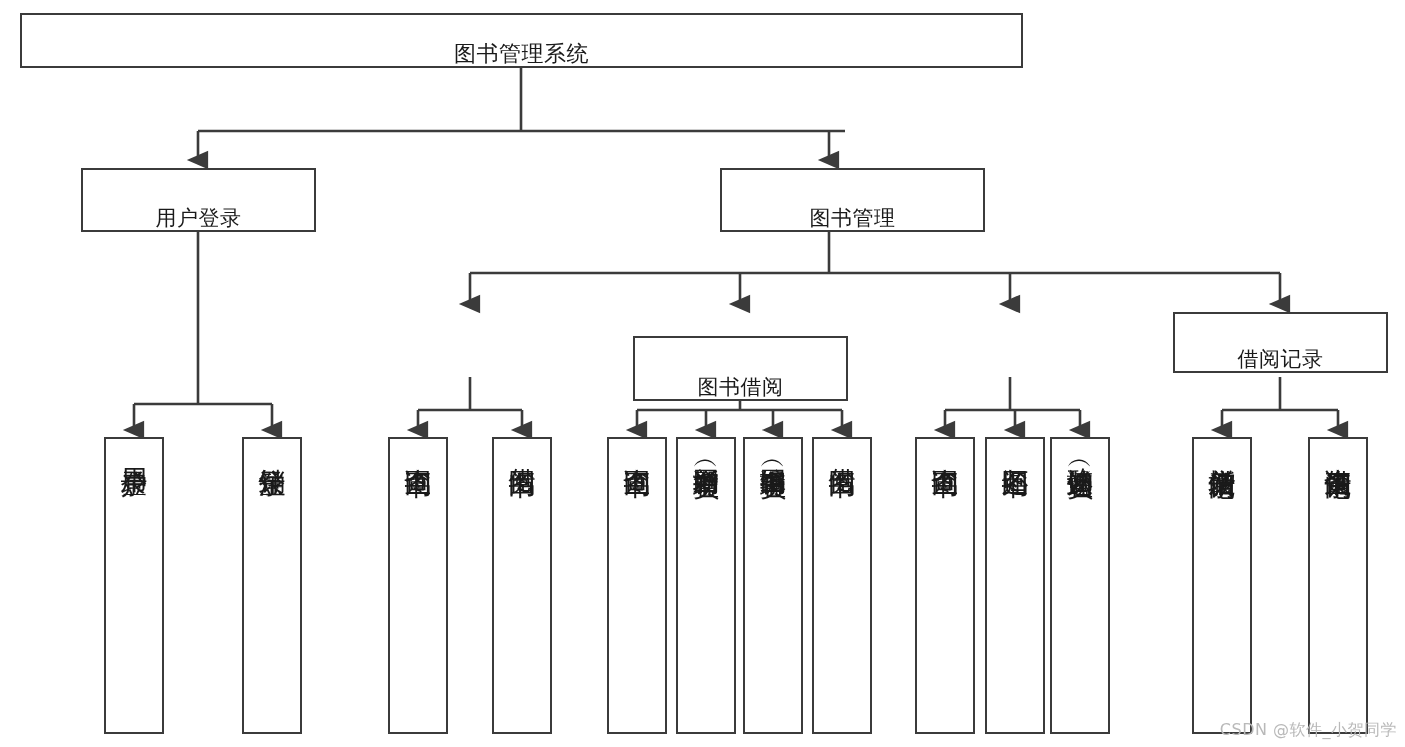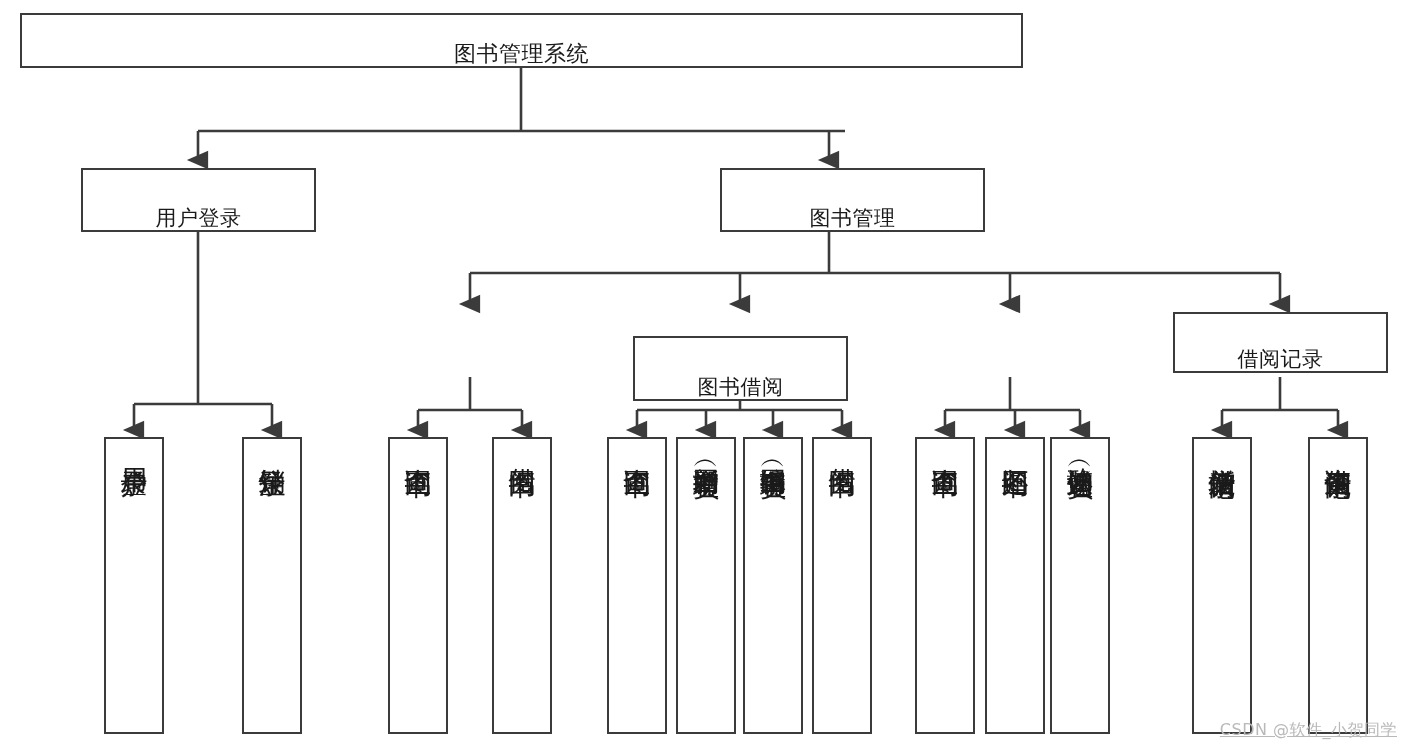--- a/index.html
+++ b/index.html
@@ -63,21 +63,20 @@
   }
   #root-node .label { font-size: 22px; }
   #watermark {
     position: absolute;
     right: 8px;
     bottom: 6px;
     font-size: 16px;
     color: #b9b9b9;
     white-space: nowrap;
     letter-spacing: 0.5px;
-    text-decoration: underline;
   }
 </style>
 </head>
 <body>
 
 <div id="canvas">
 
   <svg id="edges" viewBox="0 0 1405 747" xmlns="http://www.w3.org/2000/svg">
     <defs>
       <marker id="arrow" markerWidth="9" markerHeight="9" refX="4.2" refY="4.3" orient="auto" markerUnits="strokeWidth">

